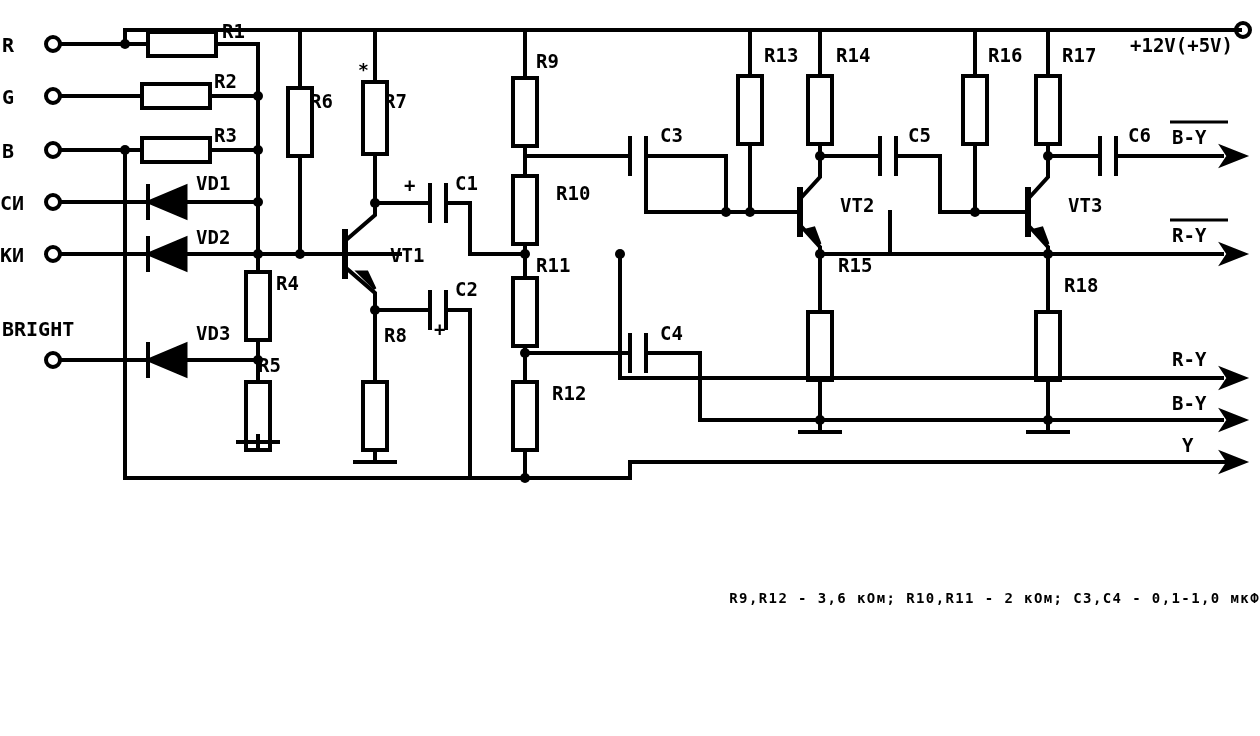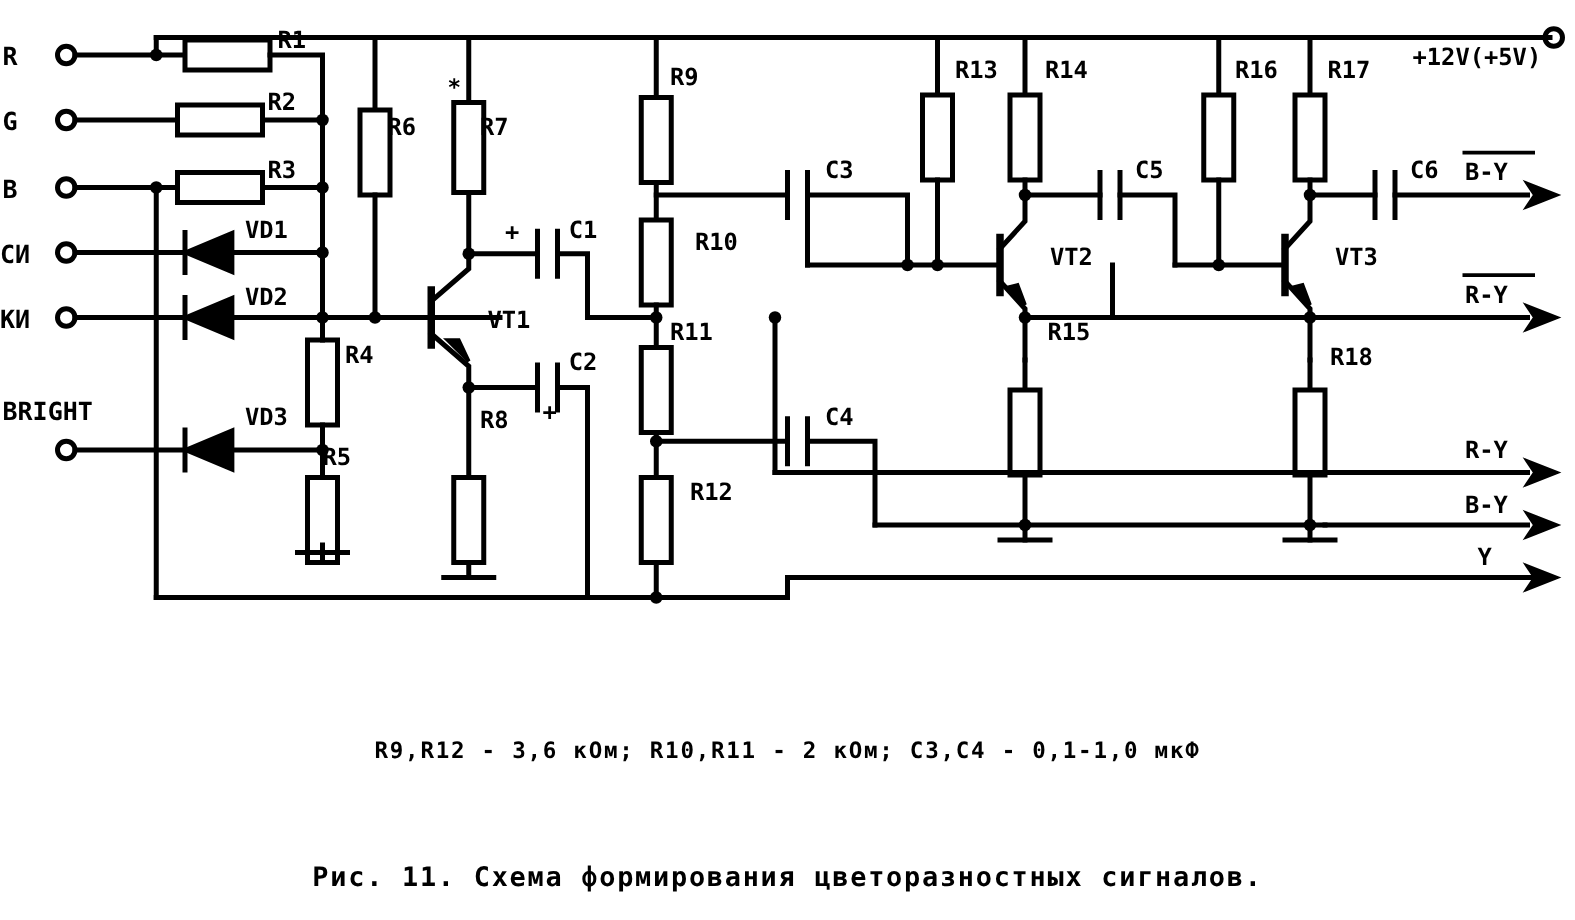--- a/index.html
+++ b/index.html
@@ -8,21 +8,21 @@
     font-family:"DejaVu Sans Mono","Liberation Mono",monospace;
     color:#000;
   }
   #root{position:relative;width:1260px;height:736px;background:#fff;}
   #schematic{position:absolute;left:0;top:0;width:1260px;height:560px;}
   .cap{
     position:absolute;left:0;width:1260px;text-align:center;
     font-family:"DejaVu Sans Mono","Liberation Mono",monospace;
     font-weight:bold;white-space:pre;color:#000;
   }
-  #values-line{top:590px;font-size:18px;letter-spacing:1.4px;}
+  #values-line{top:590px;font-size:14px;letter-spacing:1.4px;text-align:right;}
   #figure-caption{top:690px;font-size:21.5px;letter-spacing:1.4px;}
   svg text{
     font-family:"DejaVu Sans Mono","Liberation Mono",monospace;
     font-weight:bold;fill:#000;
   }
   .lbl{font-size:19px;}
   .lbl-sm{font-size:18px;}
   .pin{font-size:20px;}
 </style>
 </head>
@@ -325,15 +325,14 @@
       <text class="lbl" x="1172" y="242" text-anchor="start">R-Y</text>
       <path d="M1170 220 L1228 220" stroke="#000" stroke-width="3"></path>
     </g>
     <text class="lbl" x="1172" y="366" text-anchor="start">R-Y</text>
     <text class="lbl" x="1172" y="410" text-anchor="start">B-Y</text>
     <text class="lbl" x="1182" y="452" text-anchor="start">Y</text>
 
   </svg>
 
   <div class="cap" id="values-line">R9,R12 - 3,6 кОм; R10,R11 - 2 кОм; C3,C4 - 0,1-1,0 мкФ</div>
-  <div class="cap" id="figure-caption">Рис. 11. Схема формирования цветоразностных сигналов.</div>
 
 </div>
 
 </body></html>

